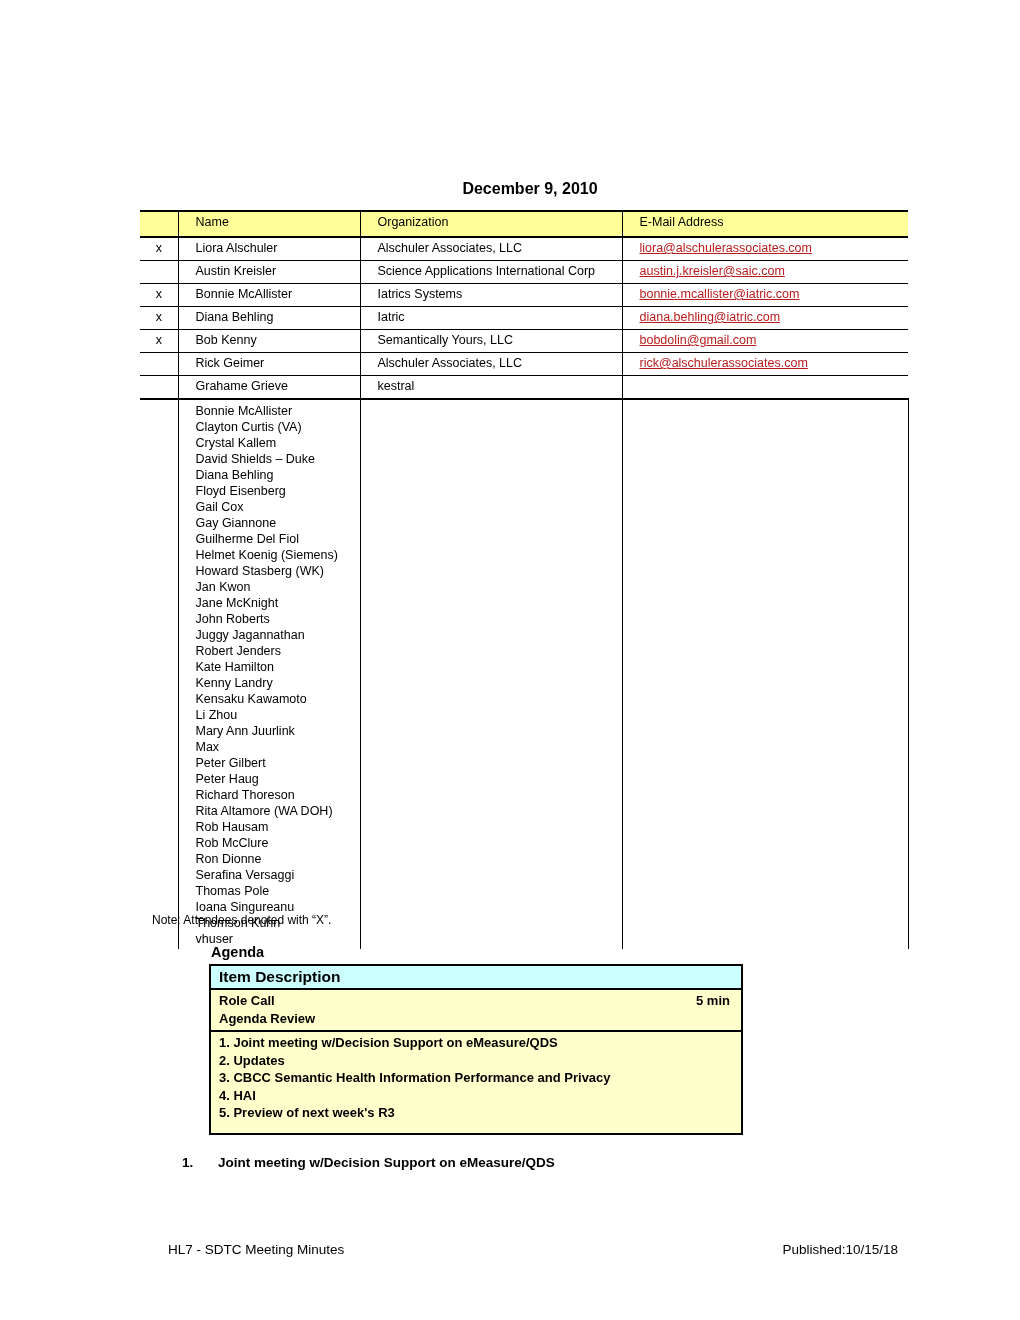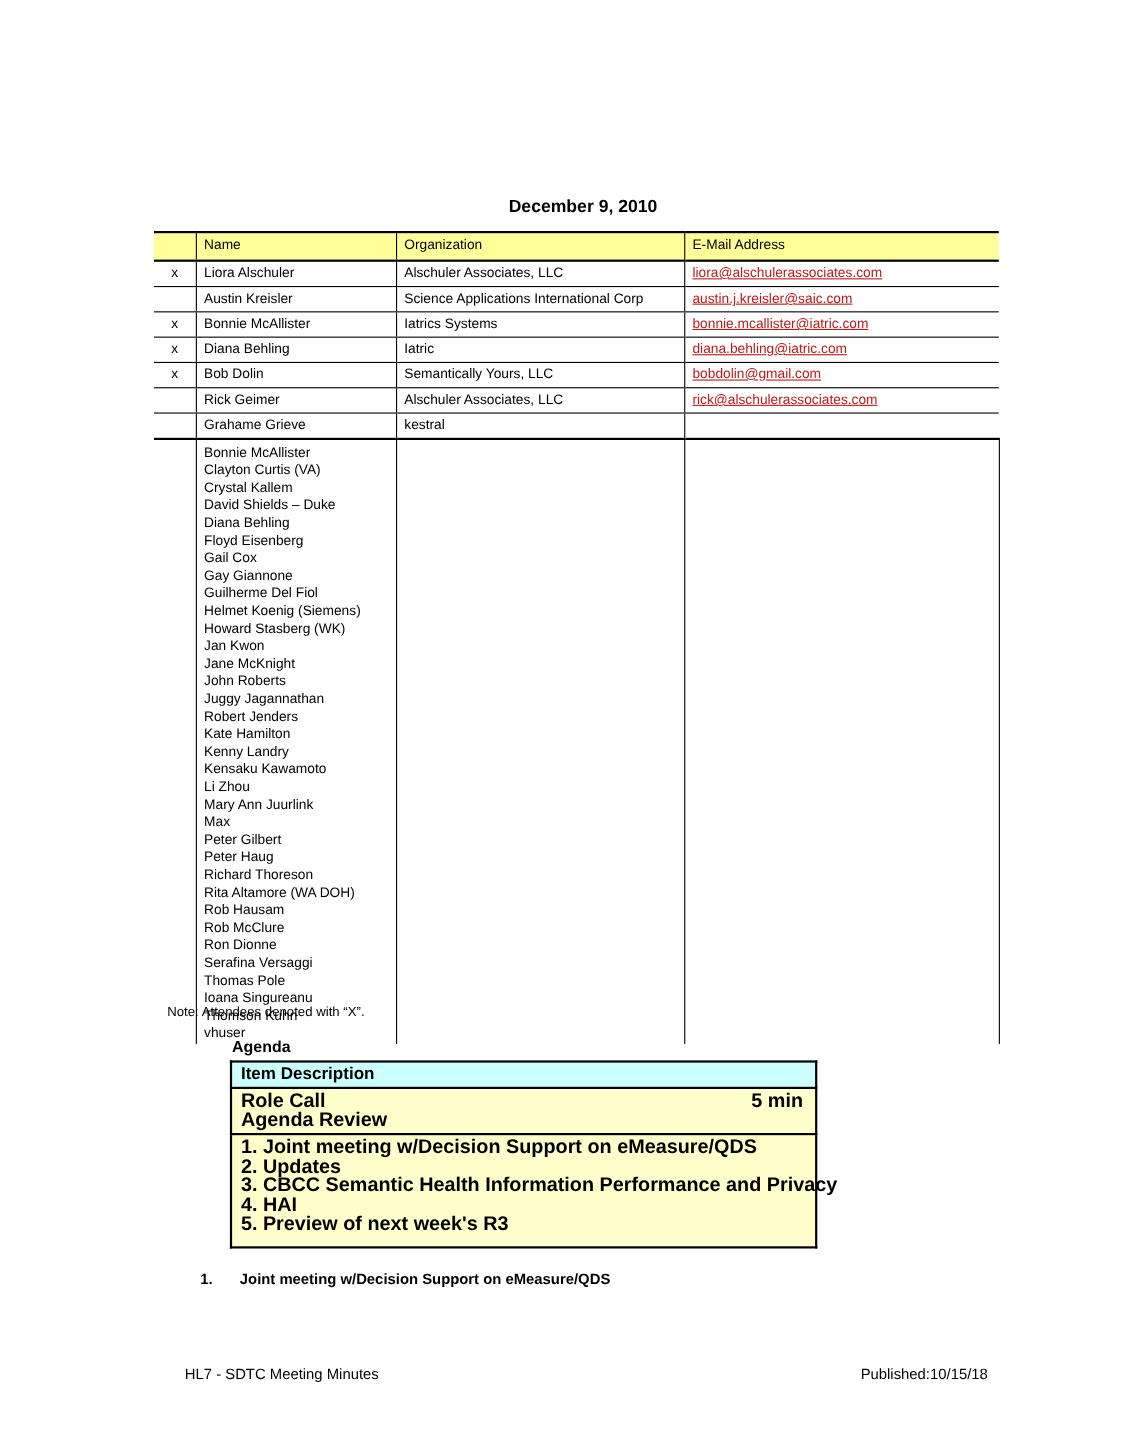--- a/index.html
+++ b/index.html
@@ -50,21 +50,21 @@
   .attendee-table {
     position: absolute;
     left: 140px;
     top: 210px;
     width: 768px;
     border-collapse: collapse;
     table-layout: fixed;
     font-size: 12.5px;
   }
   .attendee-table td, .attendee-table th {
-    padding: 2px 0 2px 7px;
+    padding: 2px 0 2px 17px;
     vertical-align: top;
     font-weight: normal;
     text-align: left;
     line-height: 16px;
     height: 18px;
   }
   .col-x      { width: 38px;  padding-left: 0 !important; text-align: center !important; }
   .col-name   { width: 182px; }
   .col-org    { width: 262px; }
   .col-email  { width: 286px; }
@@ -139,21 +139,21 @@
     vertical-align: top;
   }
   .agenda-head td {
     background: #CCFFFF;
     font-size: 15.5px;
     padding-top: 2px;
     padding-bottom: 2px;
   }
   .agenda-row td {
     background: #FFFFCC;
-    font-size: 18px;
+    font-size: 13px;
     line-height: 17.5px;
     margin-top: 16px;
   }
   .agenda-rolecall {
     display: flex;
     justify-content: space-between;
   }
   .agenda-rolecall .labels { text-align: left; }
   .agenda-rolecall .dur { padding-right: 6px; white-space: nowrap; }
   .agenda-items { min-height: 96px; }
@@ -228,21 +228,21 @@
 
       <tr class="person">
         <td class="col-x">x</td>
         <td class="col-name sepl">Diana Behling</td>
         <td class="col-org sepl">Iatric</td>
         <td class="col-email sepl"><span class="email-link">diana.behling@iatric.com</span></td>
       </tr>
 
       <tr class="person">
         <td class="col-x">x</td>
-        <td class="col-name sepl">Bob Dolin</td>
+        <td class="col-name sepl">Bob Kenny</td>
         <td class="col-org sepl">Semantically Yours, LLC</td>
         <td class="col-email sepl"><span class="email-link">bobdolin@gmail.com</span></td>
       </tr>
 
       <tr class="person">
         <td class="col-x"></td>
         <td class="col-name sepl">Rick Geimer</td>
         <td class="col-org sepl">Alschuler Associates, LLC</td>
         <td class="col-email sepl"><span class="email-link">rick@alschulerassociates.com</span></td>
       </tr>

